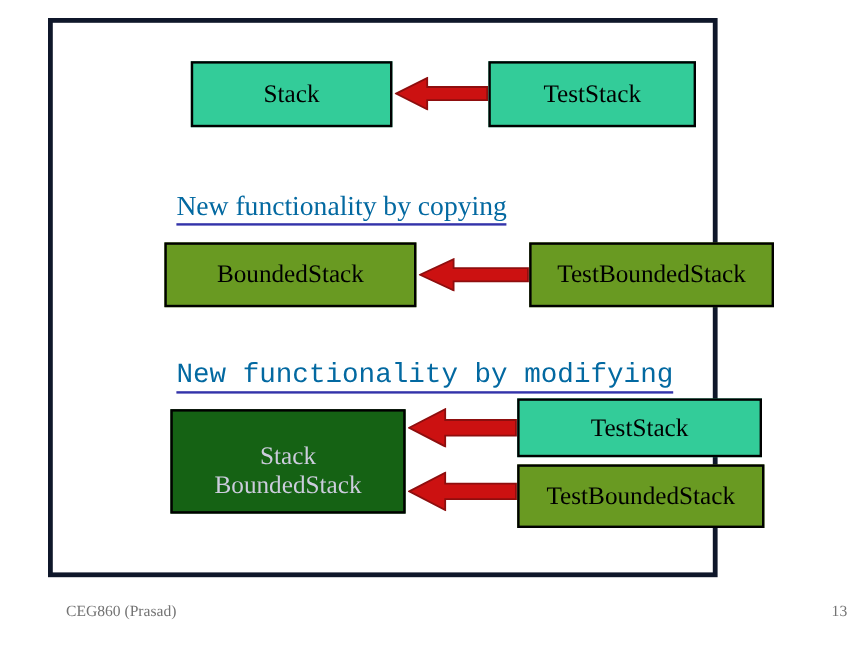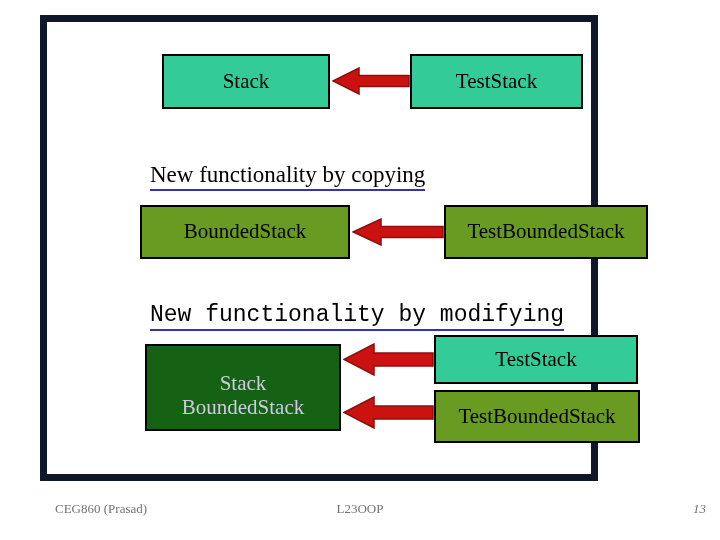--- a/index.html
+++ b/index.html
@@ -8,21 +8,21 @@
     width: 720px;
     height: 540px;
     background: #ffffff;
     font-family: "Liberation Serif", "DejaVu Serif", serif;
     overflow: hidden;
   }
   .frame {
     position: absolute;
     left: 40px; top: 15px;
     width: 558px; height: 466px;
-    border: 7px solid #0f172a;
+    border: 4px solid #0f172a;
     box-sizing: border-box;
     background: #ffffff;
   }
   .box {
     position: absolute;
     box-sizing: border-box;
     border: 2px solid #000000;
     display: flex;
     align-items: center;
     justify-content: center;
@@ -43,39 +43,39 @@
   .box-teststack    { left: 403px; top: 47px;  width: 173px; height: 55px; }
   .box-bounded      { left: 133px; top: 198px; width: 210px; height: 54px; }
   .box-testbounded  { left: 437px; top: 198px; width: 204px; height: 54px; }
   .box-merged       { left: 138px; top: 337px; width: 196px; height: 87px; }
   .box-teststack2   { left: 427px; top: 328px; width: 204px; height: 49px; }
   .box-testbounded2 { left: 427px; top: 383px; width: 206px; height: 53px; }
   .heading {
     position: absolute;
     left: 143px;
     font-size: 23px;
-    color: #000000;
+    color: #0369a1;
     display: inline-block;
     border-bottom: 2px solid #3333AA;
     padding-bottom: 1px;
     white-space: nowrap;
   }
   .heading-copying   { top: 155px; }
   .heading-modifying { top: 295px; font-family: Liberation Mono, monospace; }
   .arrow { position: absolute; }
   .arrow svg { display: block; }
   .footer-item {
     position: absolute;
     font-size: 13px;
     color: #737373;
     top: 501px;
   }
   .footer-course { left: 55px; }
   .footer-lecture { left: 0; width: 720px; text-align: center; }
-  .footer-page { right: 14px; font-style: italic; }
+  .footer-page { right: 14px; }
 </style>
 </head>
 <body>
 
 <div class="stage">
   <div class="frame">
 
     <div class="box teal box-stack" style="left:115px;top:32px;">Stack</div>
     <div class="box teal box-teststack" style="left:363px;top:32px;">TestStack</div>
     <div class="arrow" style="left:285px;top:45px;">
@@ -110,15 +110,14 @@
     </div>
     <div class="arrow" style="left:296px;top:374px;">
       <svg width="91" height="33" viewBox="0 0 91 33">
         <polygon points="1,16.5 31,1 31,10 90,10 90,23 31,23 31,32" fill="#CC1111" stroke="#8E0E0E" stroke-width="1.5"></polygon>
       </svg>
     </div>
 
   </div>
 
   <div class="footer-item footer-course">CEG860 (Prasad)</div>
-  <div class="footer-item footer-lecture">L23OOP</div>
   <div class="footer-item footer-page">13</div>
 </div>
 
 </body></html>

